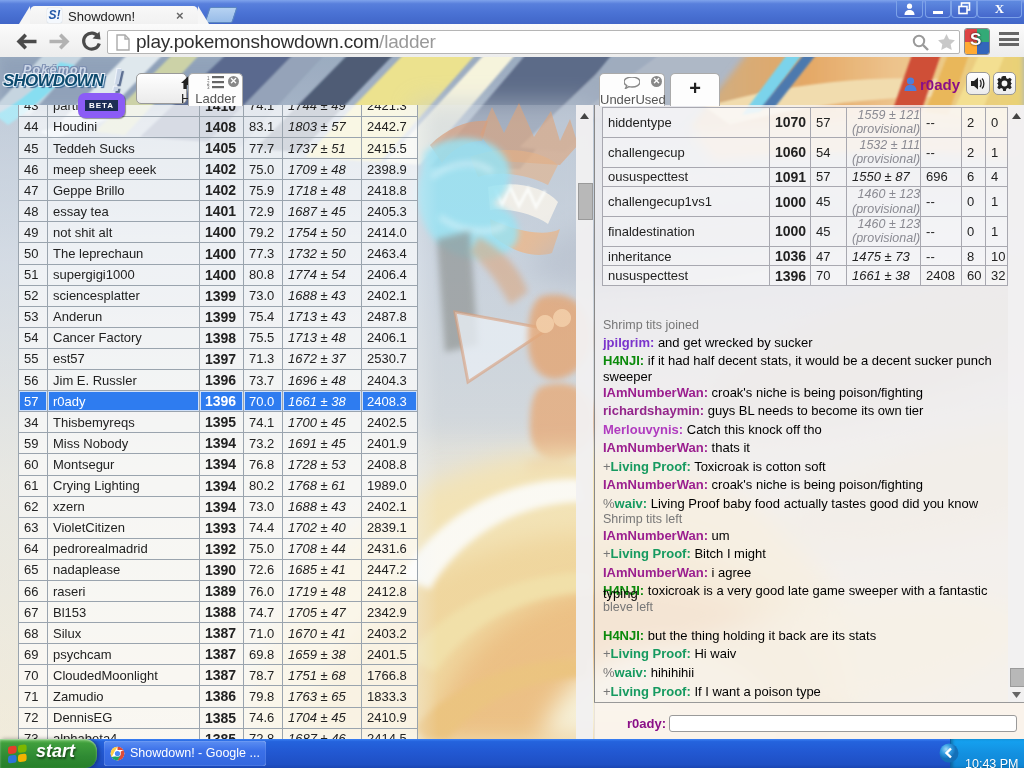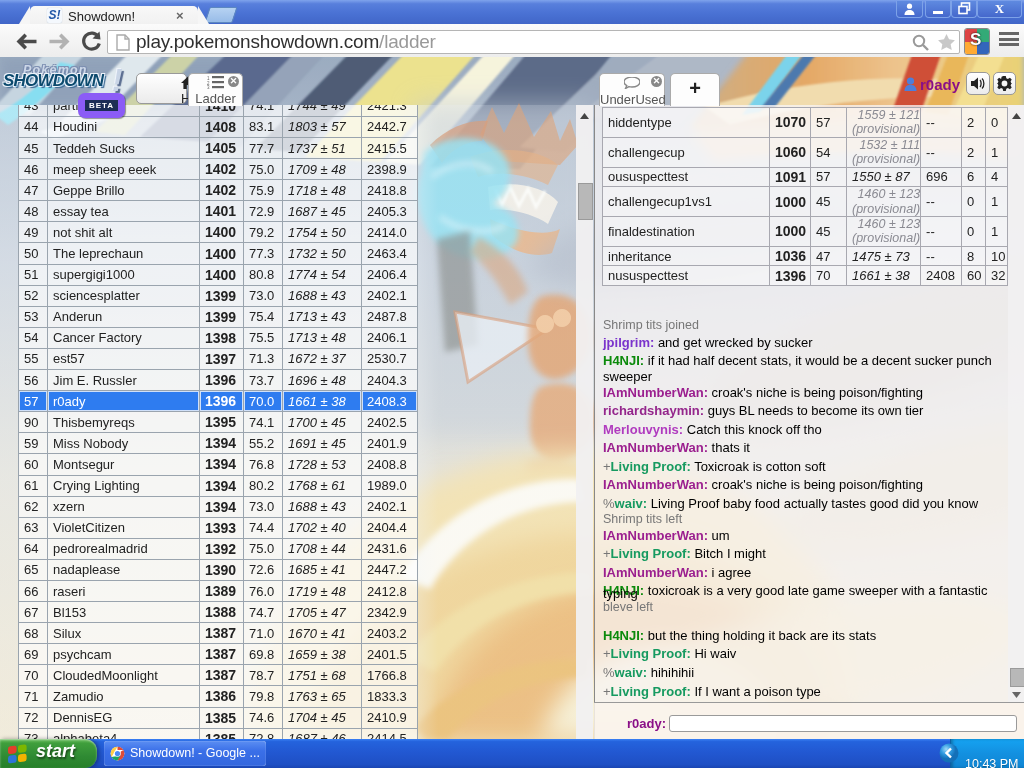--- a/index.html
+++ b/index.html
@@ -392,32 +392,32 @@
           </tr>
 <tr class="sel">
             <td>57</td>
             <td>r0ady</td>
             <td class="b">1396</td>
             <td>70.0</td>
             <td class="i">1661 ± 38</td>
             <td>2408.3</td>
           </tr>
 <tr>
-            <td>90</td>
+            <td>34</td>
             <td>Thisbemyreqs</td>
             <td class="b">1395</td>
             <td>74.1</td>
             <td class="i">1700 ± 45</td>
             <td>2402.5</td>
           </tr>
 <tr>
             <td>59</td>
             <td>Miss Nobody</td>
             <td class="b">1394</td>
-            <td>55.2</td>
+            <td>73.2</td>
             <td class="i">1691 ± 45</td>
             <td>2401.9</td>
           </tr>
 <tr>
             <td>60</td>
             <td>Montsegur</td>
             <td class="b">1394</td>
             <td>76.8</td>
             <td class="i">1728 ± 53</td>
             <td>2408.8</td>
@@ -437,21 +437,21 @@
             <td>73.0</td>
             <td class="i">1688 ± 43</td>
             <td>2402.1</td>
           </tr>
 <tr>
             <td>63</td>
             <td>VioletCitizen</td>
             <td class="b">1393</td>
             <td>74.4</td>
             <td class="i">1702 ± 40</td>
-            <td>2404.4</td>
+            <td>2839.1</td>
           </tr>
 <tr>
             <td>64</td>
             <td>pedrorealmadrid</td>
             <td class="b">1392</td>
             <td>75.0</td>
             <td class="i">1708 ± 44</td>
             <td>2431.6</td>
           </tr>
 <tr>

